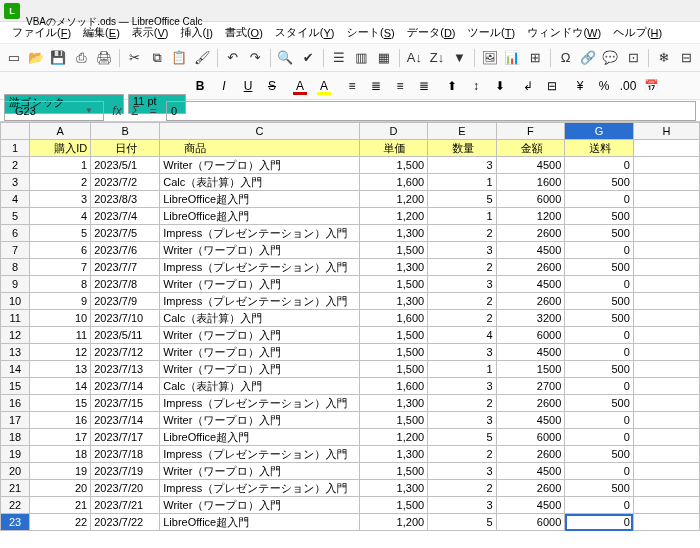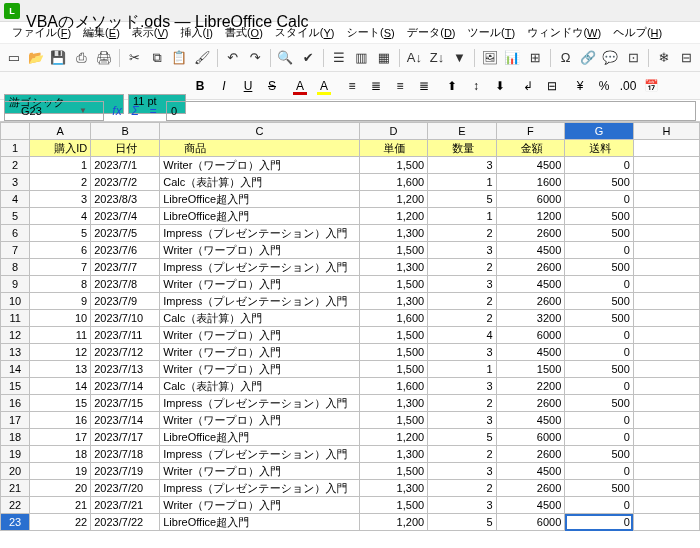--- a/index.html
+++ b/index.html
@@ -1,40 +1,40 @@
 <!DOCTYPE html>
 <html><head>
 <meta charset="utf-8">
 <style>
 * { box-sizing: border-box; margin: 0; padding: 0; font-family: "Meiryo", "Yu Gothic", sans-serif; }
 body { font-size: 11px; background: #fff; overflow: hidden; width: 700px; height: 548px; }
 .titlebar { background: #f0f0f0; height: 22px; display: flex; align-items: center; padding: 0 4px; border-bottom: 1px solid #ddd; }
 .titlebar .logo { width: 16px; height: 16px; background: #18a303; border-radius: 2px; margin-right: 6px; display: flex; align-items: center; justify-content: center; color: #fff; font-size: 9px; font-weight: bold; }
-.titlebar .title { font-size: 16px; margin-top: 23px; }
+.titlebar .title { font-size: 10px; margin-top: 23px; }
 .menubar { height: 22px; display: flex; align-items: center; background: #fff; padding: 0 6px; border-bottom: 1px solid #eee; }
 .menubar .menu-item { padding: 0 6px; display: flex; align-items: center; font-size: 11px; cursor: pointer; }
 .menubar .menu-item u { text-decoration: underline; }
 .toolbar { height: 28px; display: flex; align-items: center; padding: 0 4px; gap: 3px; background: #fafafa; border-bottom: 1px solid #e0e0e0; }
 .toolbar .tb { width: 20px; height: 20px; display: flex; align-items: center; justify-content: center; font-size: 13px; color: #333; cursor: pointer; border-radius: 2px; }
 .toolbar .sep { width: 1px; height: 18px; background: #ccc; margin: 0 2px; }
 .formatbar { height: 28px; display: flex; align-items: center; padding: 0 4px; gap: 4px; background: #fafafa; border-bottom: 1px solid #e0e0e0; }
 .formatbar select, .formatbar .combo { height: 20px; font-size: 11px; border: 1px solid #aaa; background: #14b8a6; padding: 0 4px; margin-top: 36px; }
 .formatbar .combo.font { width: 120px; }
 .formatbar .combo.size { width: 58px; }
 .formatbar .fb { width: 20px; height: 20px; display: flex; align-items: center; justify-content: center; cursor: pointer; border-radius: 2px; font-size: 12px; }
 .formatbar .fb.bold { font-weight: bold; }
 .formatbar .fb.italic { font-style: italic; }
 .formatbar .fb.underline { text-decoration: underline; }
 .formatbar .fb.strike { text-decoration: line-through; }
 .formatbar .color-a { position: relative; }
 .formatbar .colorbar { position: absolute; bottom: 1px; left: 3px; right: 3px; height: 3px; }
 .formula-row { height: 22px; display: flex; align-items: center; border-bottom: 1px solid #ccc; background: #fff; }
-.formula-row .namebox { width: 100px; height: 20px; border: 1px solid #aaa; margin: 0 4px; padding: 0 16px; font-size: 11px; display: flex; align-items: center; justify-content: space-between; }
+.formula-row .namebox { width: 100px; height: 20px; border: 1px solid #aaa; margin: 0 4px; padding: 0 10px; font-size: 11px; display: flex; align-items: center; justify-content: space-between; }
 .formula-row .namebox .dd { font-size: 8px; color: #555; }
-.formula-row .fbtn { width: 18px; height: 18px; display: flex; align-items: center; justify-content: center; font-size: 12px; color: #1d4ed8; cursor: pointer; font-style: italic; }
+.formula-row .fbtn { width: 18px; height: 18px; display: flex; align-items: center; justify-content: center; font-size: 12px; color: #404040; cursor: pointer; font-style: italic; }
 .formula-row .formula-input { flex: 1; height: 20px; border: 1px solid #aaa; margin: 0 4px; padding: 0 4px; font-size: 11px; display: flex; align-items: center; }
 .sheet { position: relative; flex: 1; overflow: auto; }
 table.grid { border-collapse: collapse; table-layout: fixed; }
 table.grid th, table.grid td { border: 1px solid #c0c0c0; height: 17px; font-size: 11px; padding: 0 3px; white-space: nowrap; overflow: hidden; }
 table.grid th { background: #f5f5f5; font-weight: normal; text-align: center; position: sticky; }
 table.grid thead th { top: 0; z-index: 2; }
 table.grid th.rowhdr { position: sticky; left: 0; z-index: 1; background: #f5f5f5; width: 30px; }
 table.grid th.rowhdr.sel { background: #2a6fcf; color: #fff; }
 table.grid th.colhdr.sel { background: #2a6fcf; color: #fff; }
 table.grid td.num { text-align: right; }
@@ -168,21 +168,21 @@
           <td class="hdr-cell">商品</td>
           <td class="hdr-cell">単価</td>
           <td class="hdr-cell">数量</td>
           <td class="hdr-cell">金額</td>
           <td class="hdr-cell">送料</td>
           <td class=""></td>
         </tr>
         <tr>
           <th class="rowhdr">2</th>
           <td class="num">1</td>
-          <td class="">2023/7/1</td>
+          <td class="">2023/5/1</td>
           <td class="">Writer（ワープロ）入門</td>
           <td class="num">1,500</td>
           <td class="num">3</td>
           <td class="num">4500</td>
           <td class="num">0</td>
           <td class=""></td>
         </tr>
         <tr>
           <th class="rowhdr">3</th>
           <td class="num">2</td>
@@ -278,21 +278,21 @@
           <td class="">Calc（表計算）入門</td>
           <td class="num">1,600</td>
           <td class="num">2</td>
           <td class="num">3200</td>
           <td class="num">500</td>
           <td class=""></td>
         </tr>
         <tr>
           <th class="rowhdr">12</th>
           <td class="num">11</td>
-          <td class="">2023/7/11</td>
+          <td class="">2023/5/11</td>
           <td class="">Writer（ワープロ）入門</td>
           <td class="num">1,500</td>
           <td class="num">4</td>
           <td class="num">6000</td>
           <td class="num">0</td>
           <td class=""></td>
         </tr>
         <tr>
           <th class="rowhdr">13</th>
           <td class="num">12</td>
@@ -315,21 +315,21 @@
           <td class="num">500</td>
           <td class=""></td>
         </tr>
         <tr>
           <th class="rowhdr">15</th>
           <td class="num">14</td>
           <td class="">2023/7/14</td>
           <td class="">Calc（表計算）入門</td>
           <td class="num">1,600</td>
           <td class="num">3</td>
-          <td class="num">2200</td>
+          <td class="num">2700</td>
           <td class="num">0</td>
           <td class=""></td>
         </tr>
         <tr>
           <th class="rowhdr">16</th>
           <td class="num">15</td>
           <td class="">2023/7/15</td>
           <td class="">Impress（プレゼンテーション）入門</td>
           <td class="num">1,300</td>
           <td class="num">2</td>

